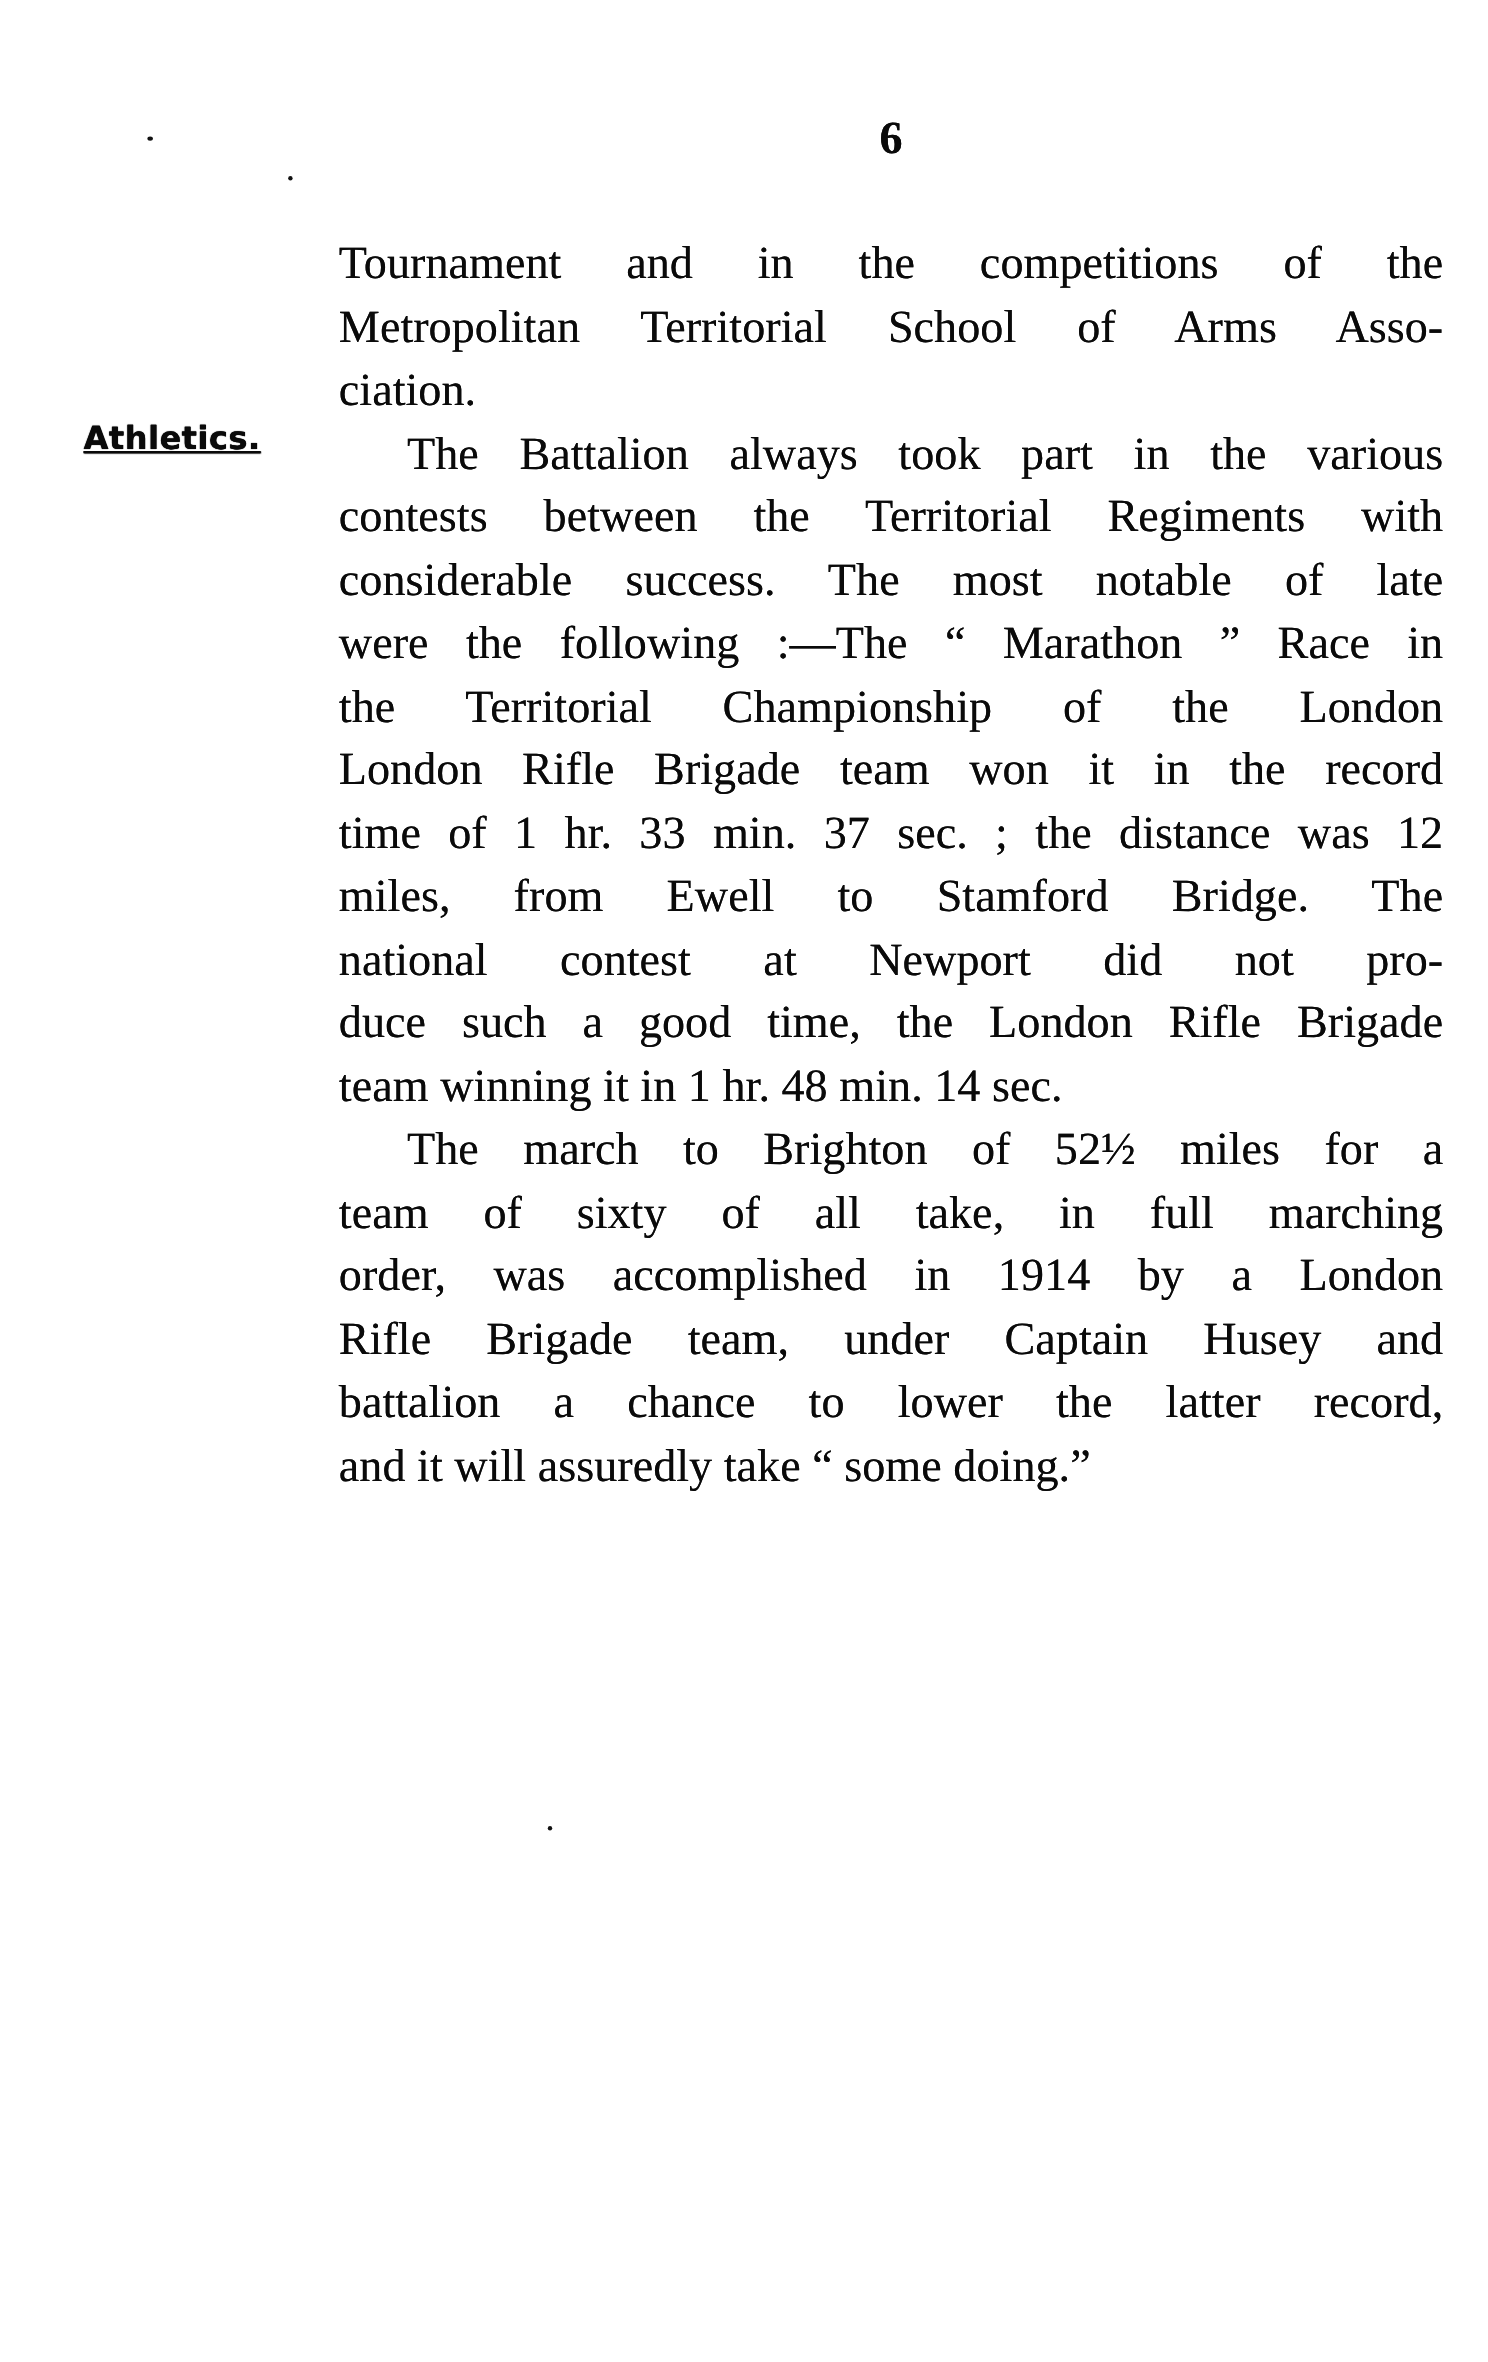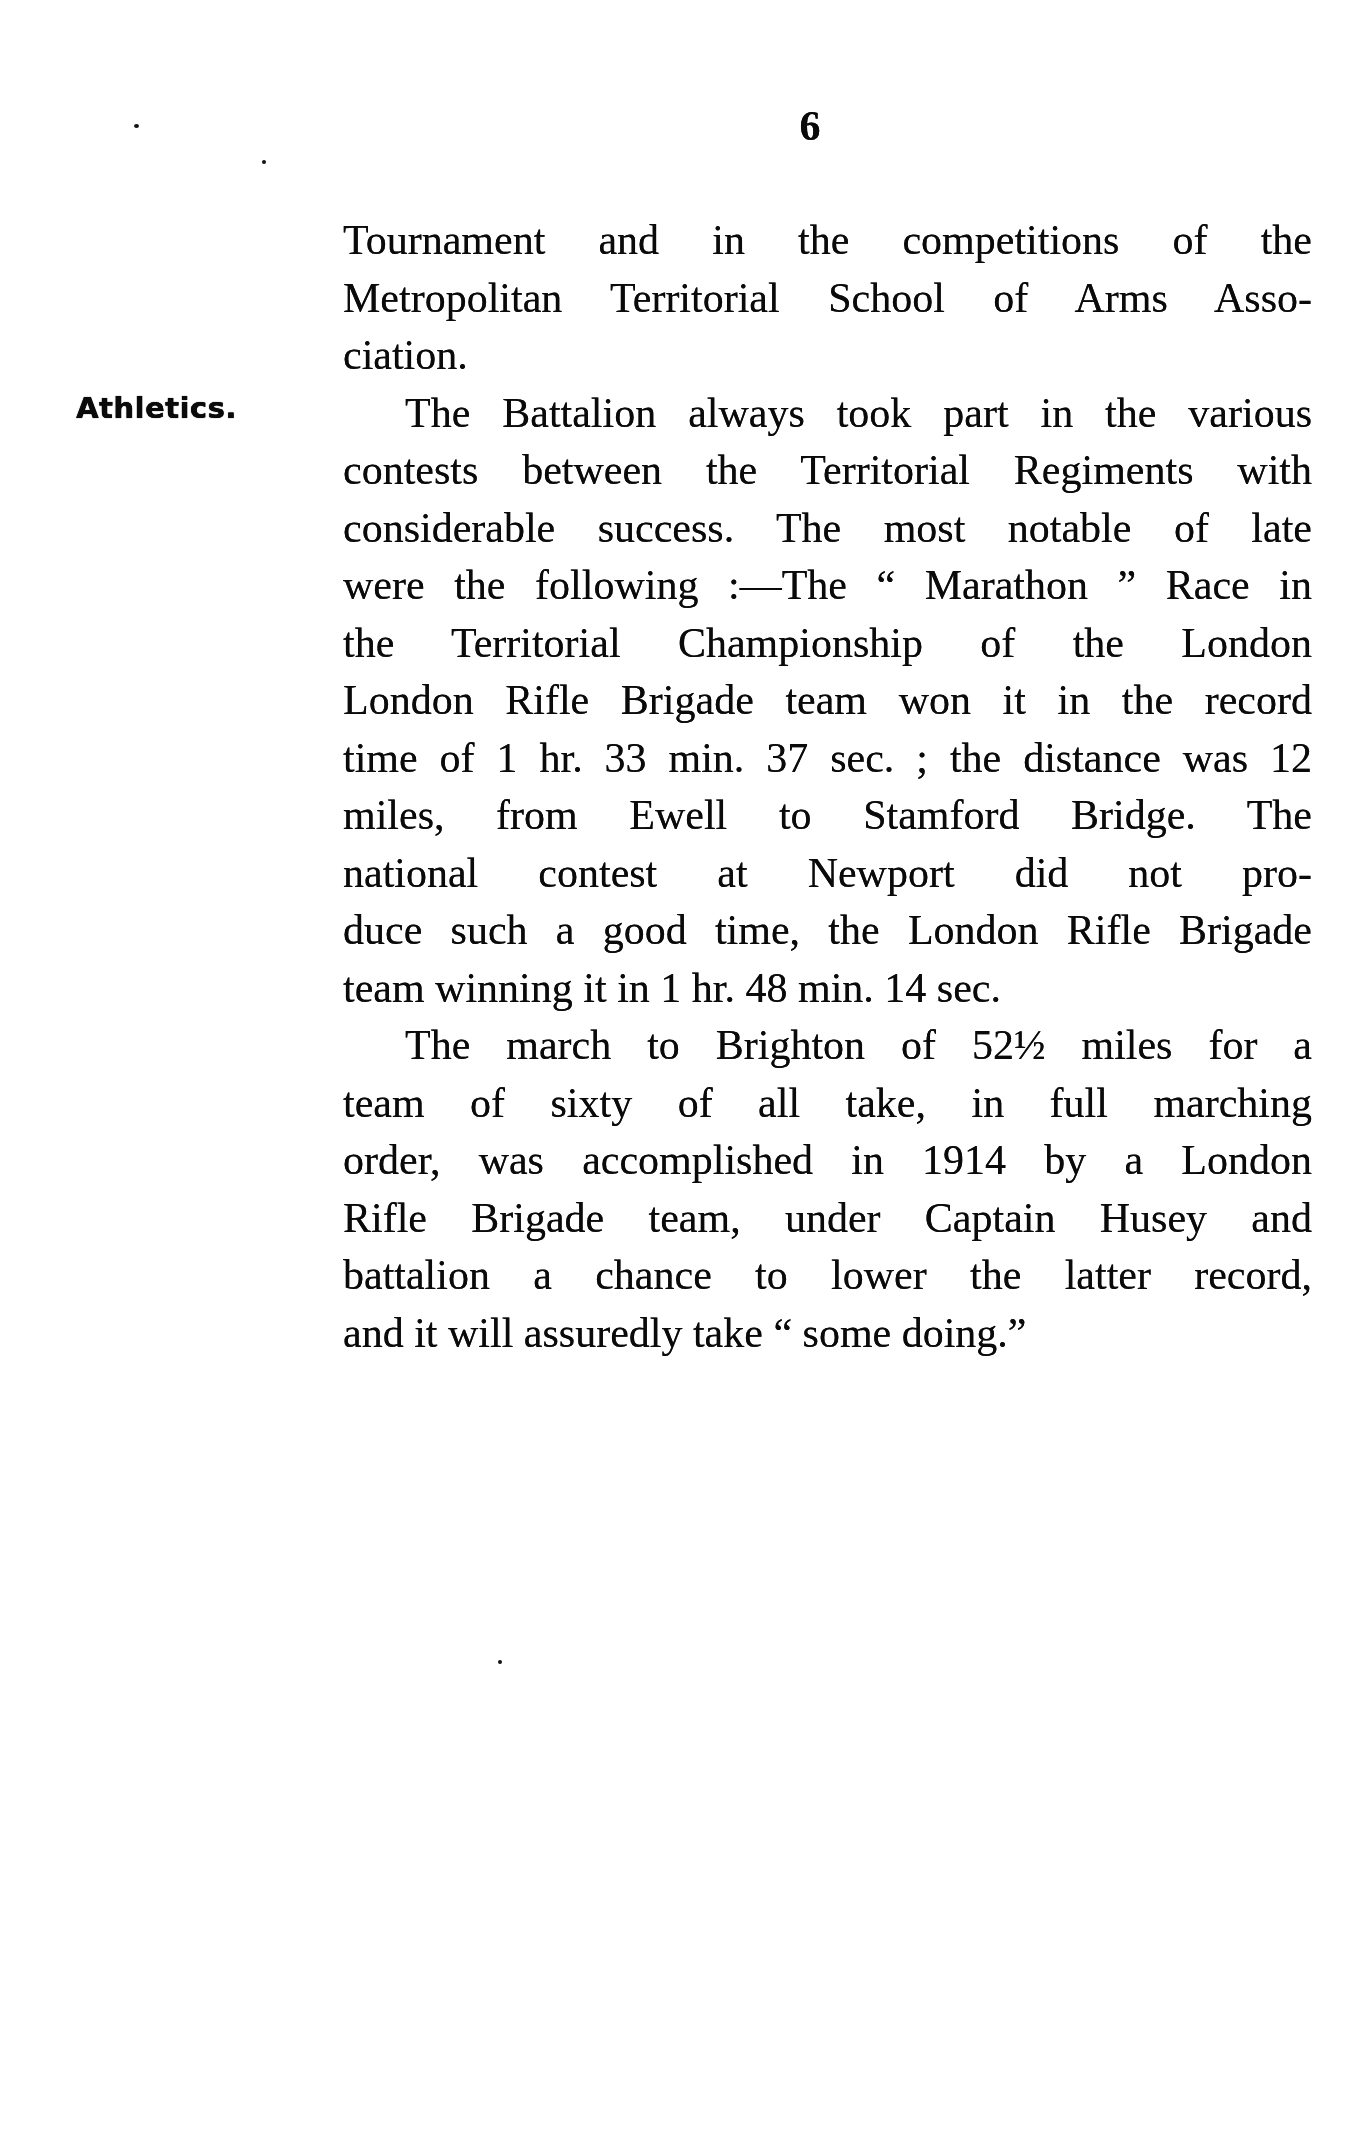--- a/index.html
+++ b/index.html
@@ -18,40 +18,40 @@
     top: 102px;
     width: 1004px;
     text-align: center;
     font-size: 42px;
     font-weight: bold;
     text-shadow: 0 0 0.6px rgba(0,0,0,0.85);
   }
   .margin-note {
     position: absolute;
     left: 76px;
-    top: 391px;
+    top: 381px;
     font-family: "DejaVu Sans", sans-serif;
     font-weight: 700;
     font-size: 29px;
     letter-spacing: 0.5px;
     text-shadow: 0 0 1px rgba(0,0,0,0.9), 0.4px 0.4px 0 rgba(0,0,0,0.9);
+    text-decoration: underline;
   }
   .text-block {
     position: absolute;
     left: 308px;
     top: 212px;
     width: 1004px;
     font-size: 42px;
     line-height: 57.5px;
     text-shadow: 0 0 0.6px rgba(0,0,0,0.8);
   }
   .line {
     text-align: justify;
     text-align-last: justify;
-    margin-left: 35px;
   }
   .line.no-justify {
     text-align: right;
     text-align-last: left;
   }
   .line.indent { text-indent: 62px; }
   .speck {
     position: absolute;
     background: #111;
     border-radius: 50%;

